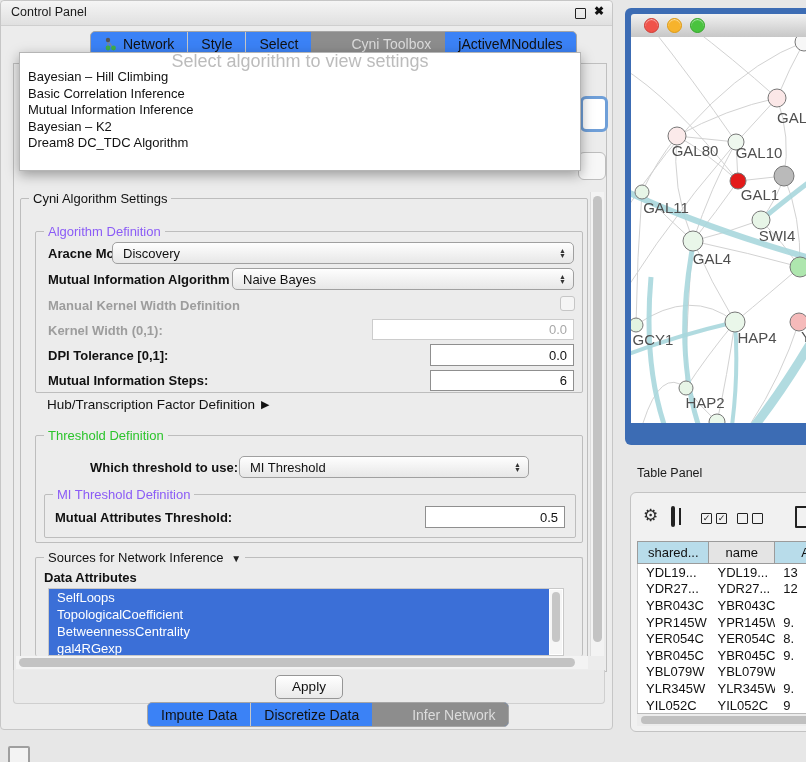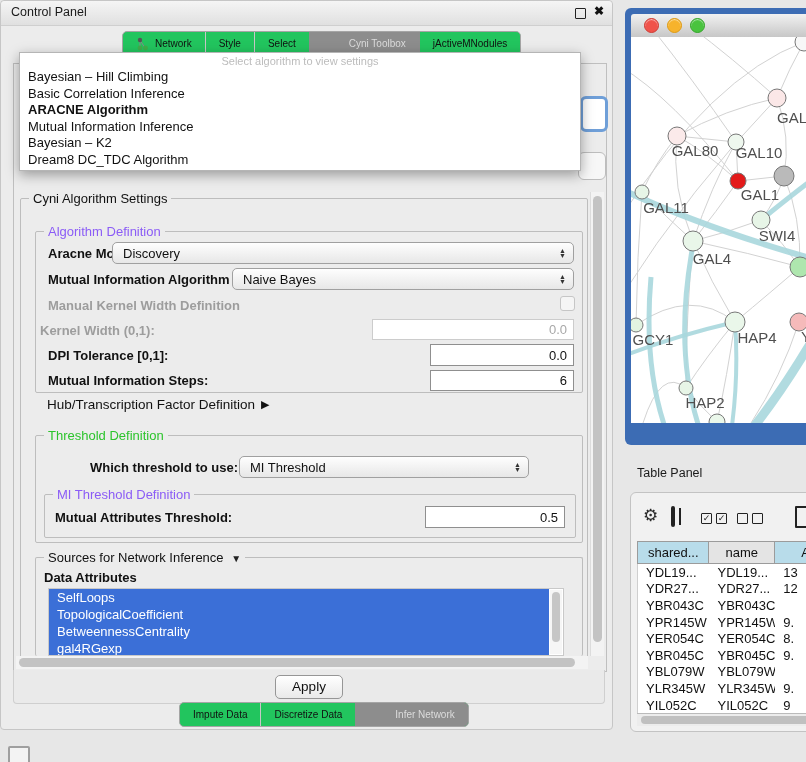--- a/index.html
+++ b/index.html
@@ -11,21 +11,21 @@
   .control-panel{left:0;top:6;width:611px;height:728px;background:#ececec;
     border:1px solid #c6c6c6;border-radius:4px;}
   .cp-titlebar{left:0;top:0;right:0;height:24px;
     background:linear-gradient(#f5f5f5,#e0e0e0);border-bottom:1px solid #cfcfcf;
     border-radius:4px 4px 0 0;}
   .cp-title{left:10px;top:4px;font-size:12.5px;color:#1a1a1a;}
   .float-btn{right:26px;top:7px;width:9px;height:9px;border:1.5px solid #222;border-radius:1px;}
   .close-btn{right:8px;top:3px;font-size:12px;font-weight:bold;color:#111;}
 
   .tabbar{display:flex;height:23px;border:1px solid #a5a5a5;border-radius:5px;
-    background:#22c55e;overflow:hidden;font-size:10px;margin-left:32px;}
+    background:#3b82f6;overflow:hidden;font-size:14px;}
   .tab{display:flex;align-items:center;padding:0 13px;border-left:1px solid #c7c7c7;
     color:#111;white-space:nowrap;}
   .tab:first-child{border-left:none;}
   .tab.sel{background:#8d8d8d;color:#dcdcdc;border-left-color:#8d8d8d;padding-left:39px;}
   .tab.sel + .tab{border-left-color:#8d8d8d;}
   .nettab-icon{width:13px;height:14px;margin-right:6px;display:inline-block;}
 
   .viewport{left:12px;top:62px;width:592px;height:607px;background:#ececec;
     border:1px solid #bfbfbf;}
 
@@ -113,21 +113,21 @@
   .tr{display:flex;height:16.6px;align-items:center;}
   .td{font-size:13px;padding-left:8px;box-sizing:border-box;white-space:nowrap;overflow:hidden;}
   .tp-hscroll{left:6px;top:220px;width:176px;height:12px;background:#ececec;
     border-top:1px solid #bbb;}
   .tp-hscroll .thumb{position:absolute;left:4px;top:2px;width:176px;height:8px;
     background:#c0c0c0;border-radius:4px;}
 
   
   .popup{left:18px;top:57px;width:560px;height:117px;background:#fff;
     border:1px solid #b5b5b5;box-shadow:0 4px 12px rgba(0,0,0,.35);z-index:50;}
-  .popup-placeholder{height:16px;line-height:16px;text-align:center;color:#bcbcbc;font-size:11px;}
+  .popup-placeholder{height:16px;line-height:16px;text-align:center;color:#bcbcbc;font-size:18px;}
   .popup-item{height:16.5px;line-height:16.5px;font-size:13px;padding-left:8px;white-space:nowrap;}
   .popup-item.bold{font-weight:bold;}
 
   .mini-icon{left:8px;top:746px;width:18px;height:18px;border:2px solid #9f9f9f;
     background:#f3f3f3;border-radius:2px;}
 </style>
 </head>
 <body>
 
 <div class="abs control-panel">
@@ -187,21 +187,21 @@
           <span>Naive Bayes</span>
           <span class="stepper">
               <span>▲</span>
               <span>▼</span>
             </span>
         </div>
 
         <span class="abs lbl-dis" style="left:12px;top:66px;">Manual Kernel Width Definition</span>
         <span class="abs checkbox" style="left:524px;top:64px;"></span>
 
-        <span class="abs lbl-dis" style="left:4px;top:91px;">Kernel Width (0,1):</span>
+        <span class="abs lbl-dis" style="left:12px;top:91px;">Kernel Width (0,1):</span>
         <div class="abs field dis" style="left:336px;top:87px;width:202px;height:21px;">
           <span>0.0</span>
         </div>
 
         <span class="abs lbl" style="left:12px;top:116px;">DPI Tolerance [0,1]:</span>
         <div class="abs field" style="left:394px;top:112px;width:144px;height:22px;">
           <span>0.0</span>
         </div>
 
         <span class="abs lbl" style="left:12px;top:141px;">Mutual Information Steps:</span>
@@ -276,21 +276,20 @@
       <div class="tab sel">
         <span>Infer Network</span>
       </div>
     </div>
 
   <div class="abs popup" style="top:51px;">
     <div class="popup-placeholder">Select algorithm to view settings</div>
     <div id="popup-items">
         <div class="popup-item">Bayesian – Hill Climbing</div>
         <div class="popup-item">Basic Correlation Inference</div>
-        <div class="popup-item bold">ARACNE Algorithm</div>
         <div class="popup-item">Mutual Information Inference</div>
         <div class="popup-item">Bayesian – K2</div>
         <div class="popup-item">Dream8 DC_TDC Algorithm</div>
       </div>
   </div>
 </div>
 
 <div class="abs net-window">
   <div class="abs net-titlebar">
     <span class="light l-red"></span>

